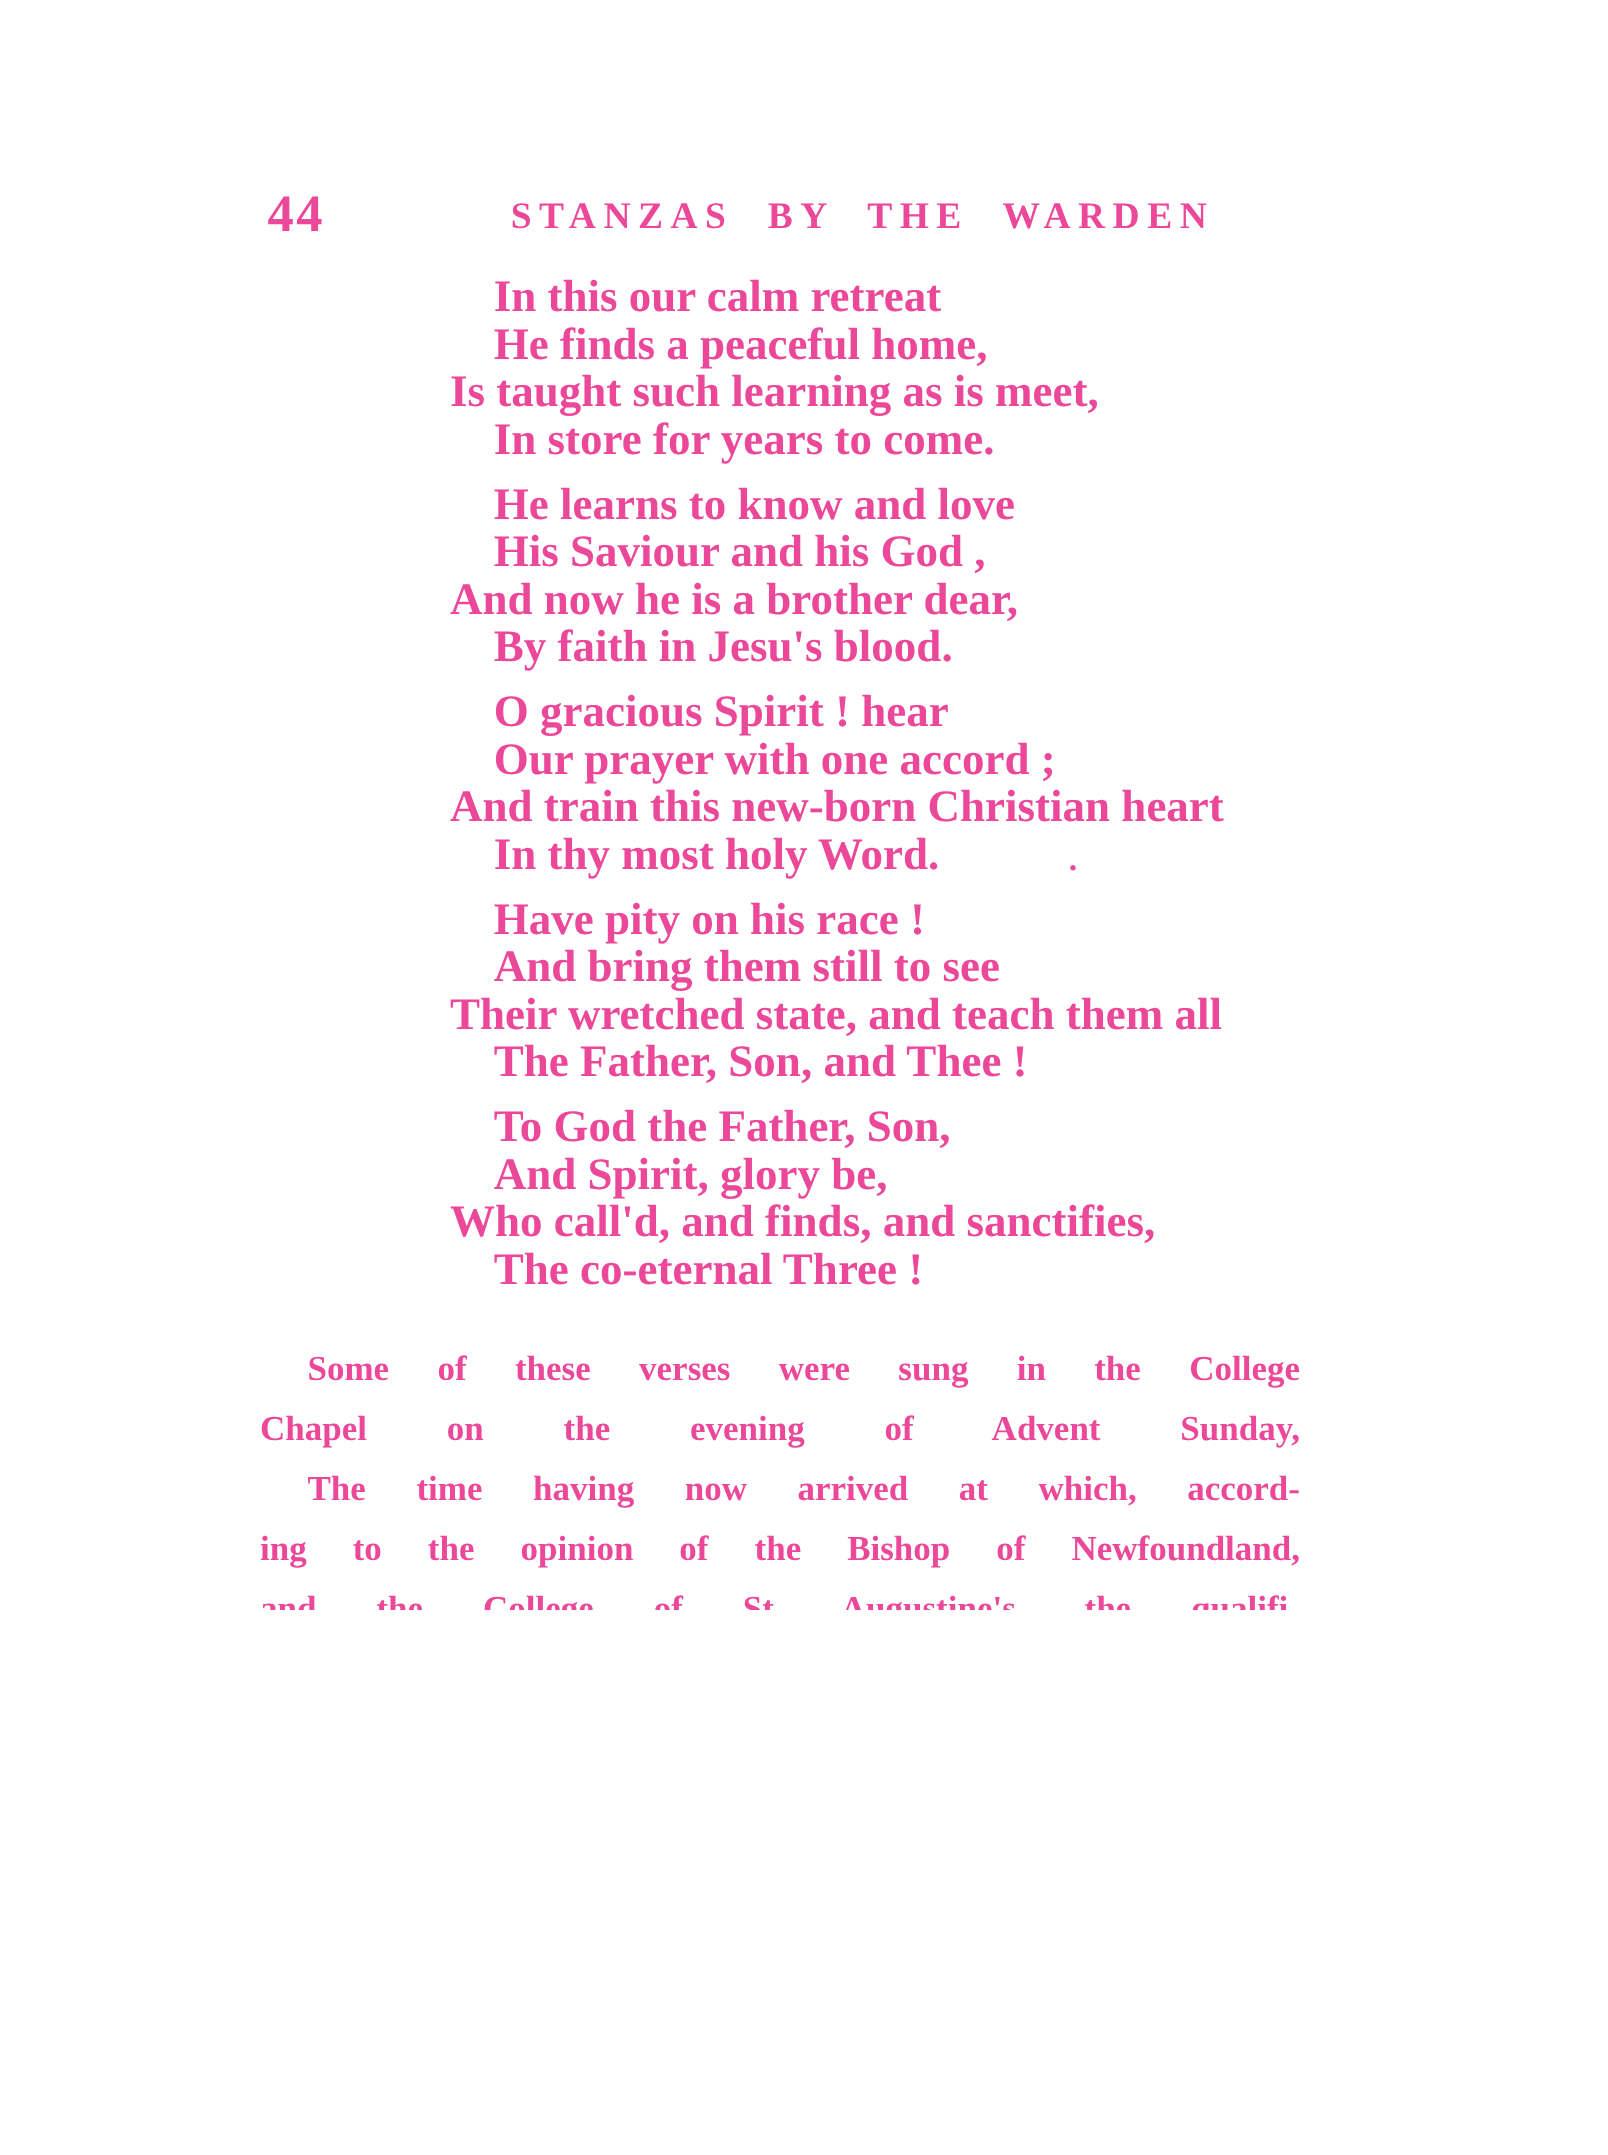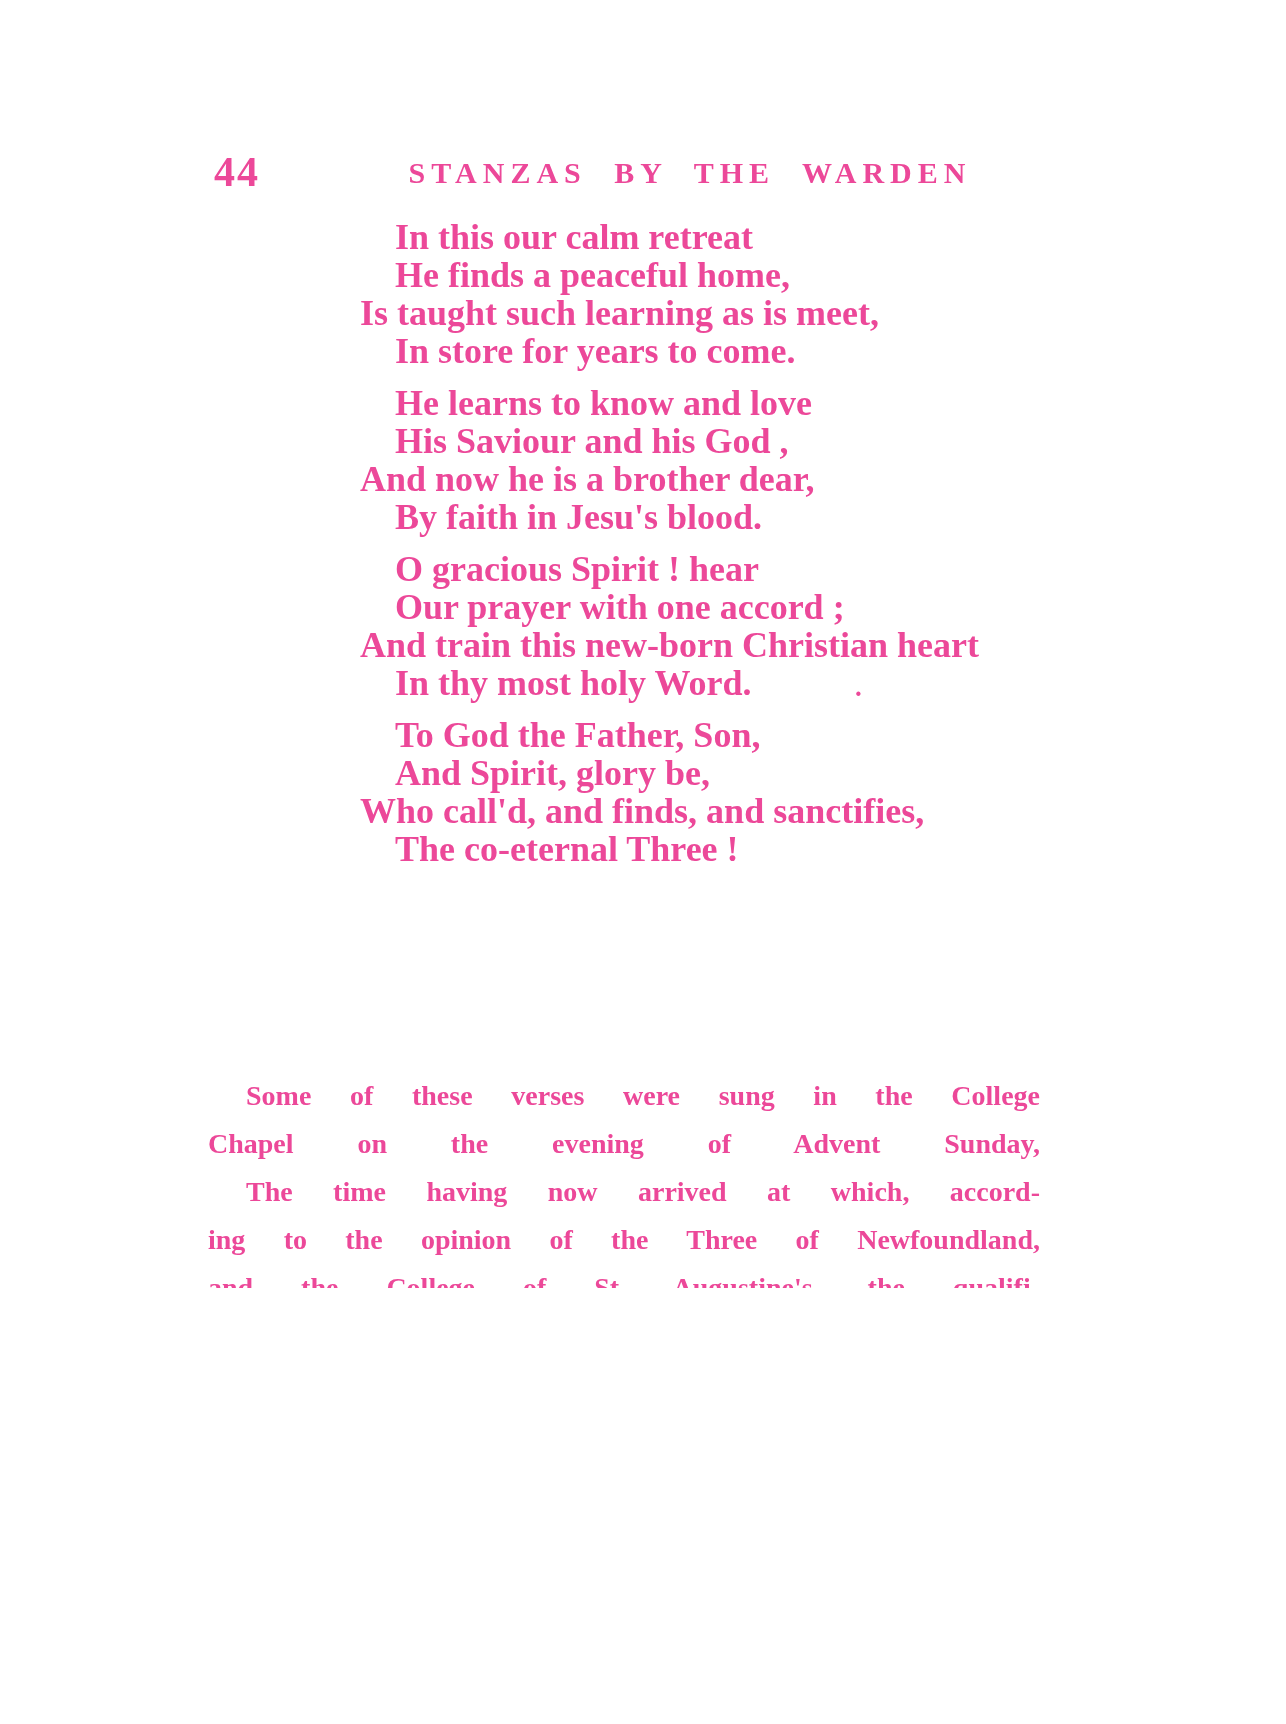--- a/index.html
+++ b/index.html
@@ -105,20 +105,26 @@
       <div class="poem-line">By faith in Jesu's blood.</div>
     </div>
 
     <div class="stanza">
       <div class="poem-line">O gracious Spirit ! hear</div>
       <div class="poem-line">Our prayer with one accord ;</div>
       <div class="poem-line outdent">And train this new-born Christian heart</div>
       <div class="poem-line">In thy most holy Word.</div>
     </div>
 
+    <div class="stanza">
+      <div class="poem-line">Have pity on his race !</div>
+      <div class="poem-line">And bring them still to see</div>
+      <div class="poem-line outdent">Their wretched state, and teach them all</div>
+      <div class="poem-line">The Father, Son, and Thee !</div>
+    </div>
 
     <div class="stanza">
       <div class="poem-line">To God the Father, Son,</div>
       <div class="poem-line">And Spirit, glory be,</div>
       <div class="poem-line outdent">Who call'd, and finds, and sanctifies,</div>
       <div class="poem-line">The co-eternal Three !</div>
     </div>
 
   </div>
 
@@ -126,19 +132,19 @@
 
   <div class="prose">
 
     <div class="prose-para">
       <div class="prose-line first">Some of these verses were sung in the College</div>
       <div class="prose-line">Chapel on the evening of Advent Sunday,</div>
     </div>
 
     <div class="prose-para">
       <div class="prose-line first">The time having now arrived at which, accord-</div>
-      <div class="prose-line">ing to the opinion of the Three of Newfoundland,</div>
+      <div class="prose-line">ing to the opinion of the Bishop of Newfoundland,</div>
       <div class="prose-line">and the College of St. Augustine's, the qualifi-</div>
     </div>
 
   </div>
 
 </div>
 
 </body></html>

